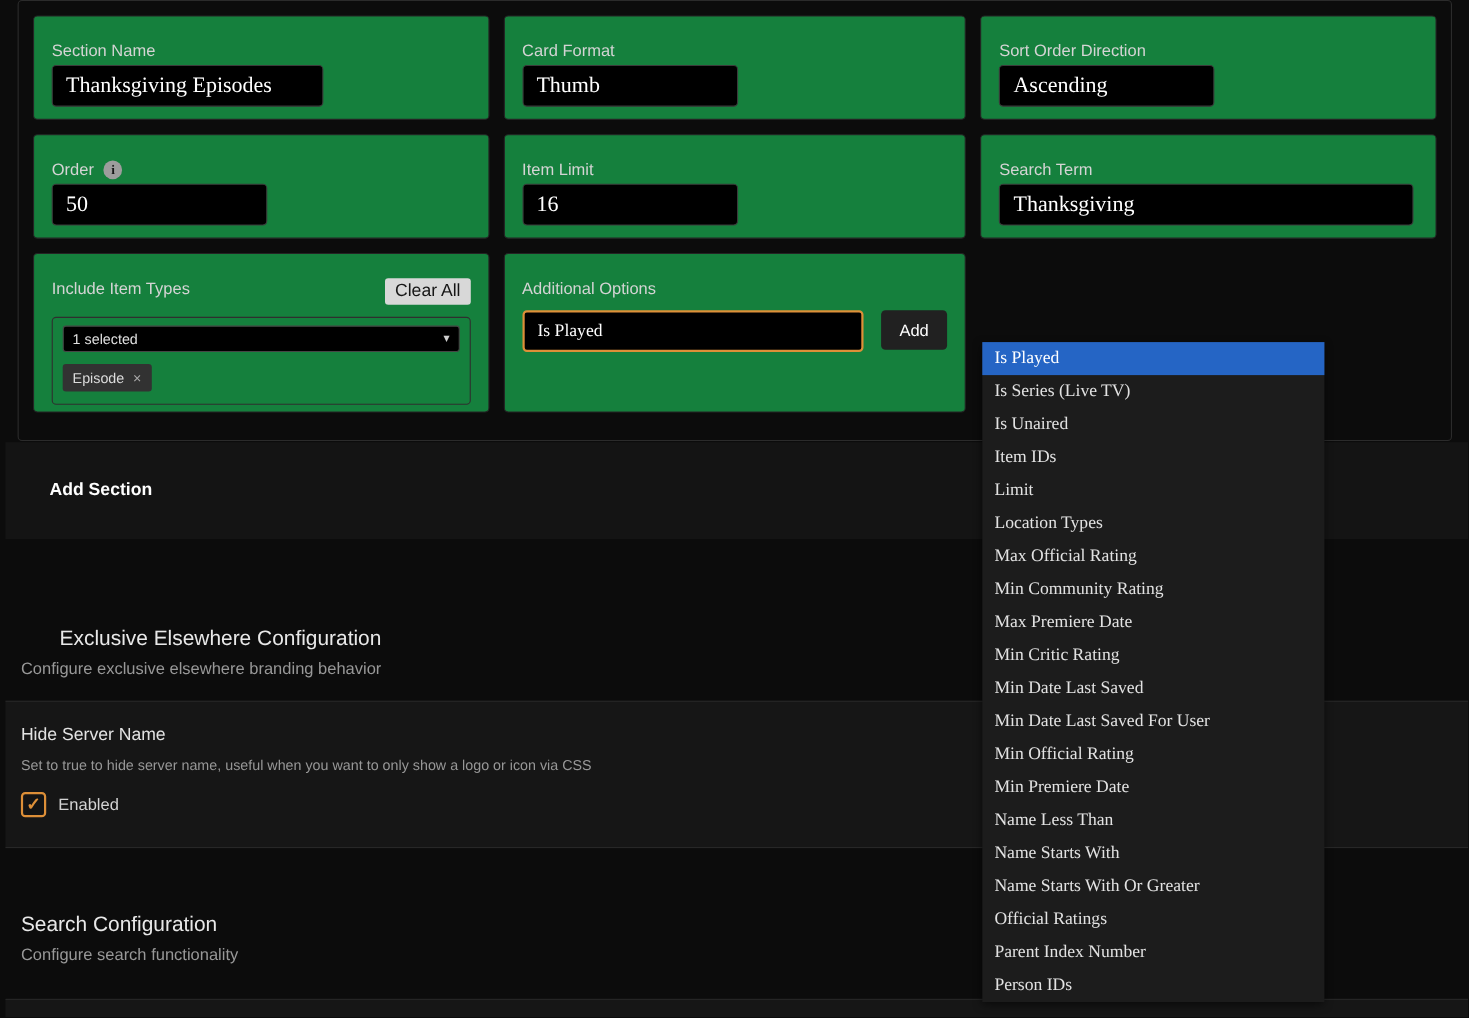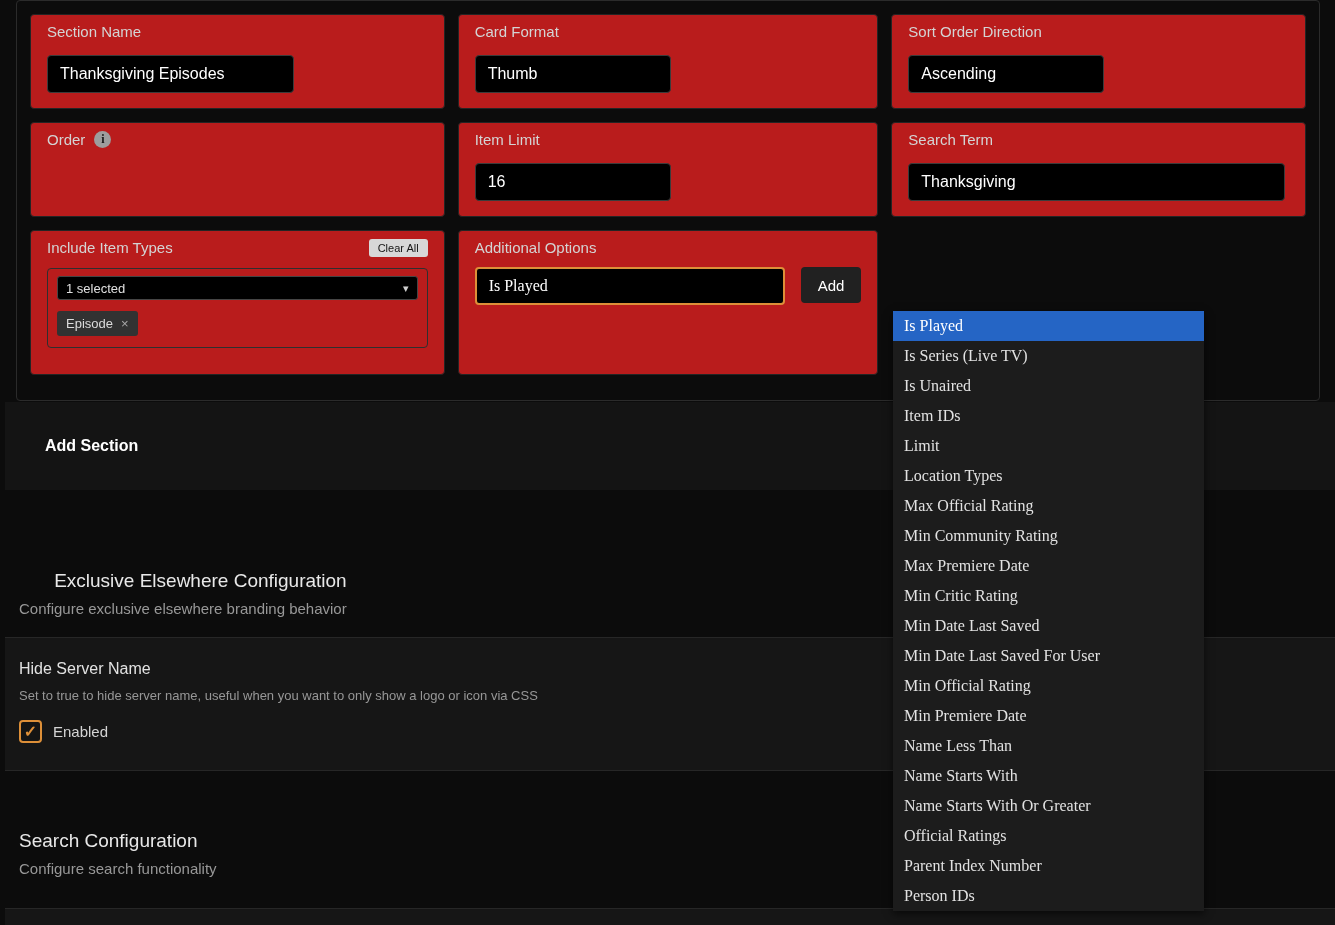--- a/index.html
+++ b/index.html
@@ -4,35 +4,35 @@
 <style>
   * { box-sizing: border-box; }
   html, body { margin: 0; padding: 0; background: #0c0c0c; }
   body { font-family: "Liberation Sans", sans-serif; }
   .page { position: relative; width: 1335px; height: 925px; background: #0c0c0c; overflow: hidden; }
 
   
   .fieldset { position: absolute; left: 16px; top: 0; width: 1304px; height: 401px;
               border: 1px solid #2b2b2b; border-radius: 4px; padding: 13px; }
   .grid { display: grid; grid-template-columns: 1fr 1fr 1fr; grid-template-rows: 95px 95px 145px; gap: 13px; }
-  .card { background: #b91c1c; border: 1px solid #242424; border-radius: 4px; padding: 7px 16px; }
+  .card { background: #15803d; border: 1px solid #242424; border-radius: 4px; padding: 22px 16px; }
 
   .field-label { font-size: 15px; color: #d4d4d4; line-height: 19px; }
-  .label-row { display: flex; align-items: center; justify-content: space-between; }
+  .label-row { display: flex; justify-content: space-between; }
   .label-left { display: flex; align-items: center; gap: 9px; }
   .info-icon { width: 17px; height: 17px; border-radius: 50%; background: #9d9d9d; color: #161616;
                font-size: 12px; font-weight: bold; display: inline-flex; align-items: center; justify-content: center;
                font-family: "Liberation Serif", serif; cursor: default; }
 
-  .text-input { display: block; margin-top: 14px; background: #000; border: 1px solid #3b3b3b; border-radius: 4px;
-                color: #fff; font-size: 16px; padding: 0 12px; height: 38px; font-family: Liberation Sans, sans-serif; outline: none; }
+  .text-input { display: block; margin-top: 3px; background: #000; border: 1px solid #3b3b3b; border-radius: 4px;
+                color: #fff; font-size: 20px; padding: 0 12px; height: 38px; font-family: Liberation Serif, serif; outline: none; }
   .w247 { width: 247px; } .w196 { width: 196px; } .w377 { width: 377px; }
 
   .clear-all-btn { background: #d8d8d8; color: #161616; border: none; border-radius: 3px;
-                   font-size: 11px; padding: 3px 9px; font-family: inherit; cursor: pointer; }
+                   font-size: 16px; padding: 3px 9px; font-family: inherit; cursor: pointer; }
 
   .ms-panel { margin-top: 11px; border: 1px solid #2f2f2f; border-radius: 4px; padding: 7px 9px; height: 80px; }
   .multiselect { background: #000; border: 1px solid #454545; border-radius: 3px; height: 24px;
                  display: flex; align-items: center; justify-content: space-between; padding: 0 8px;
                  font-size: 13px; color: #e0e0e0; cursor: pointer; }
   .caret { font-size: 11px; color: #cfcfcf; line-height: 1; }
   .chip { margin-top: 11px; display: inline-flex; align-items: center; gap: 8px; background: #323232;
           border-radius: 3px; padding: 5px 9px; font-size: 13px; color: #dcdcdc; }
   .chip-x { color: #a9a9a9; font-size: 13px; cursor: pointer; line-height: 1; }
 
@@ -96,20 +96,21 @@
       <div class="card">
         <div class="field-label">Sort Order Direction</div>
         <input class="text-input w196" type="text" value="Ascending" style="">
       </div>
 
       <div class="card">
         <div class="label-left">
           <span class="field-label">Order</span>
           <span class="info-icon">i</span>
         </div>
+        <input class="text-input w196" type="text" value="50" style="">
       </div>
 
       <div class="card">
         <div class="field-label">Item Limit</div>
         <input class="text-input w196" type="text" value="16" style="">
       </div>
 
       <div class="card">
         <div class="field-label">Search Term</div>
         <input class="text-input w377" type="text" value="Thanksgiving" style="">

